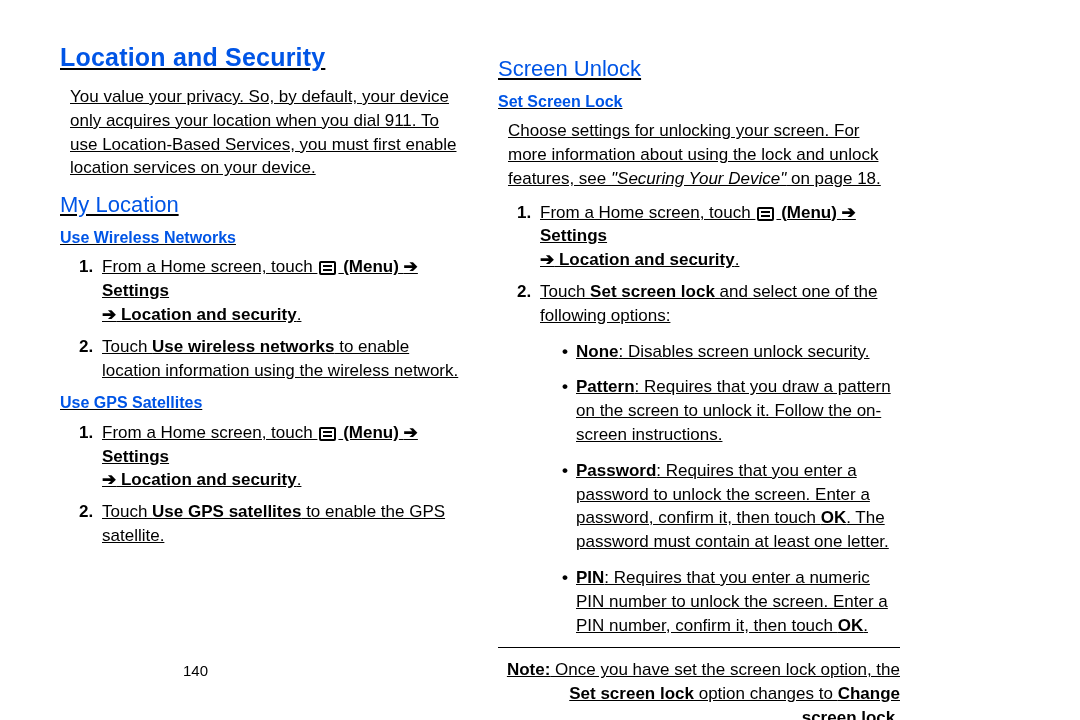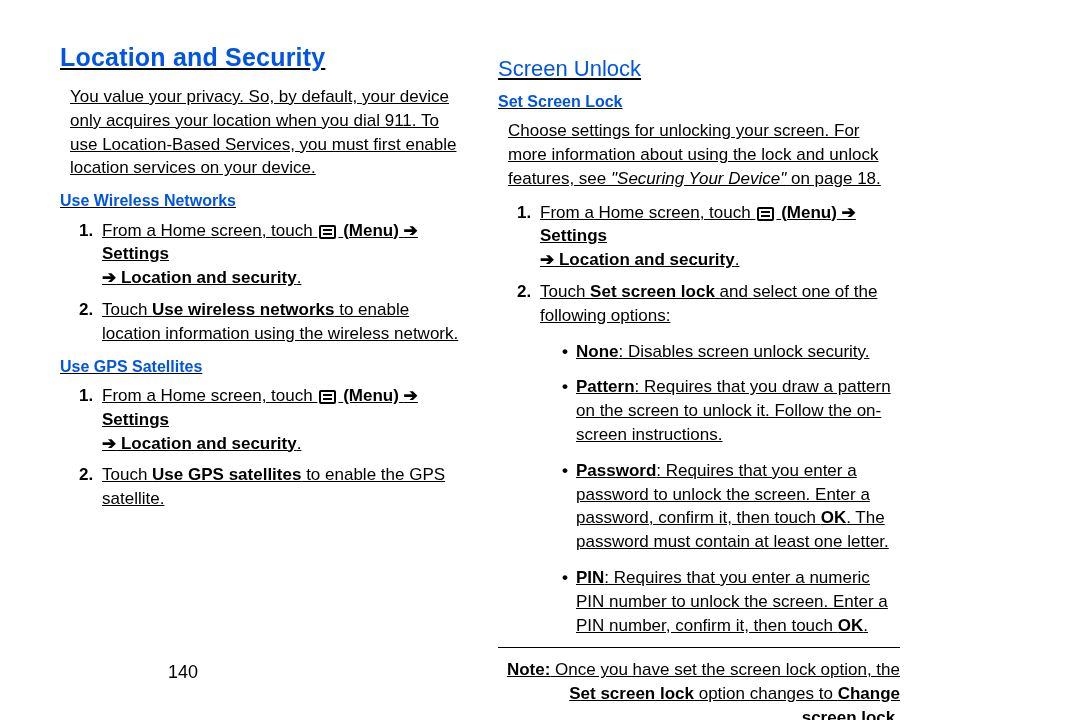--- a/index.html
+++ b/index.html
@@ -109,38 +109,39 @@
     padding: 0 0 0 0;
     text-align: right;
   }
   .note-block p {
     margin: 6px 0;
     padding-left: 32px;
     text-indent: -32px;
   }
   .page-num {
     position: absolute;
-    left: 108px;
-    font-size: 18px;
+    left: 123px;
+    font-size: 15px;
   }
   .page-wrap {
     position: relative;
     height: 640px;
   }
 </style>
 </head>
 <body>
 
 <div class="page-wrap">
 <div class="columns">
 
   <div class="col">
     <h1 class="main">Location and Security</h1>
     <p class="body">You value your privacy. So, by default, your device only acquires your location when you dial 911. To use Location-Based Services, you must first enable location services on your device.</p>
 
+    <h2 class="sub">My Location</h2>
 
     <h3 class="small">Use Wireless Networks</h3>
 
     <ol class="steps">
       <li>
         <span>From a Home screen, touch </span>
         <span class="menu-icon"></span>
         <span class="bold">(Menu)</span>
         <span class="arrow">➔</span>
         <span class="bold">Settings</span>

